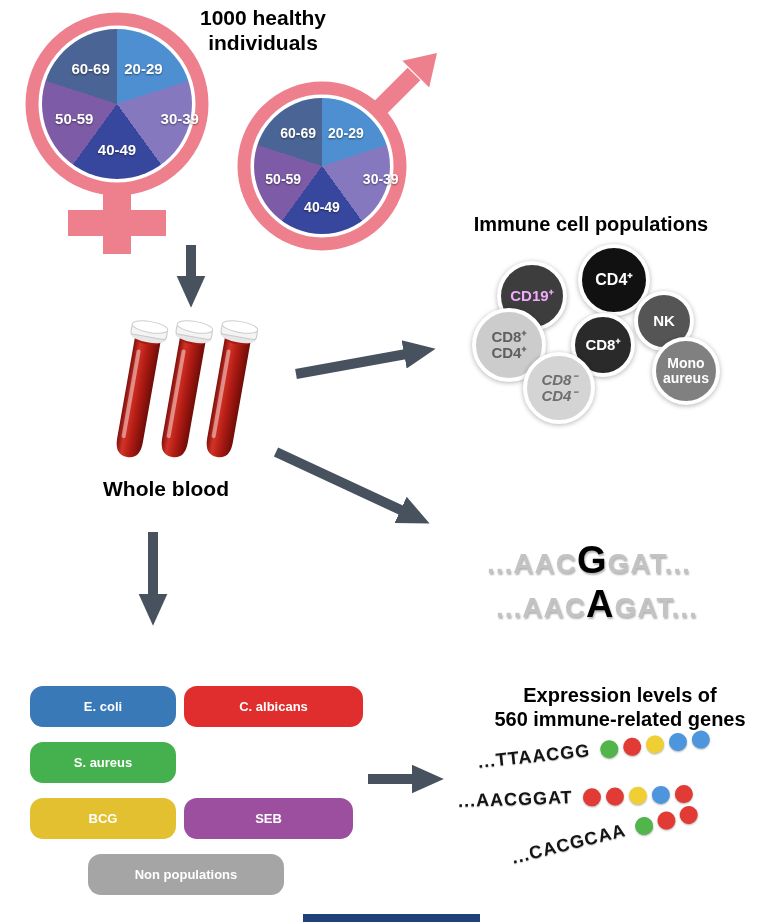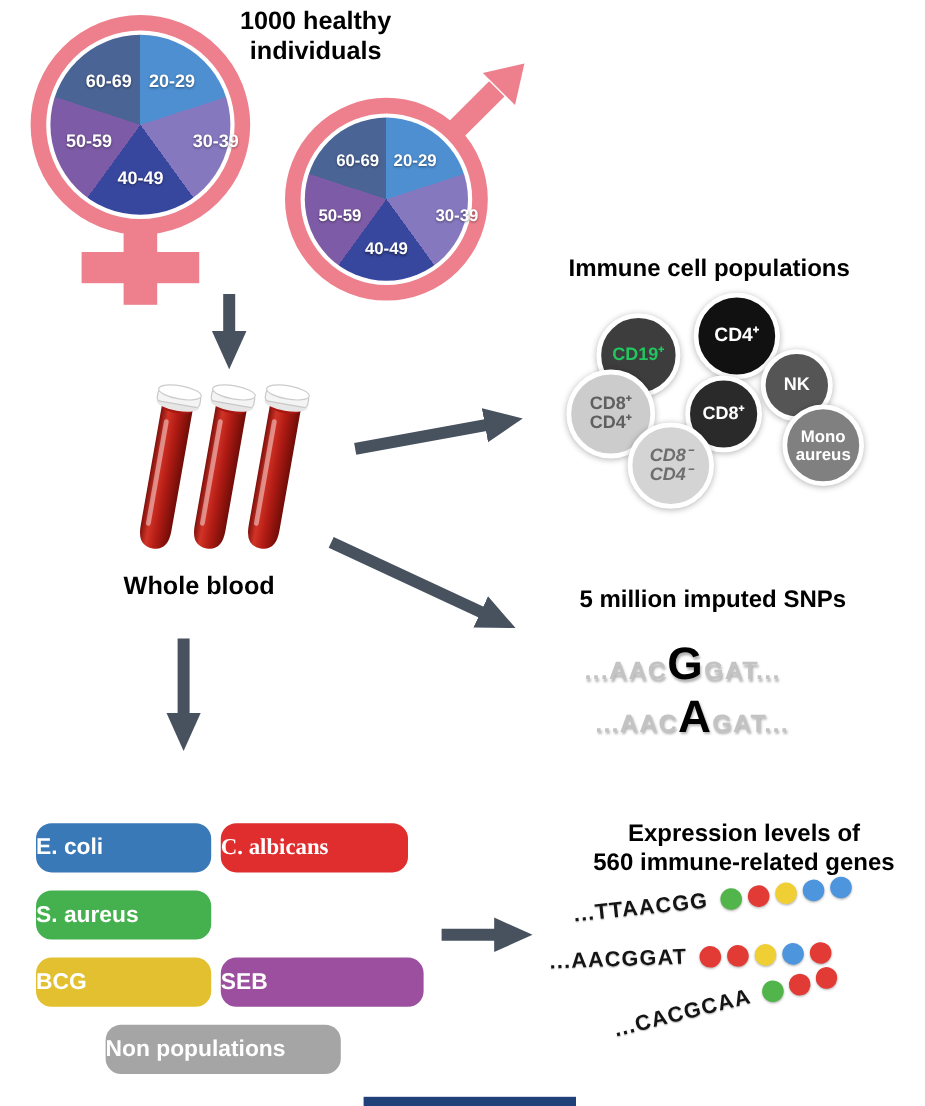--- a/index.html
+++ b/index.html
@@ -41,33 +41,33 @@
   .cell-cd4      { left:578px; top:244px; width:72px; height:72px; font-size:16px; }
   .cell-nk       { left:634px; top:291px; width:60px; height:60px; }
   .cell-cd8cd4   { left:472px; top:308px; width:74px; height:74px; }
   .cell-cd8      { left:571px; top:313px; width:64px; height:64px; }
   .cell-mono     { left:652px; top:337px; width:68px; height:68px; font-size:14px; }
   .cell-cd8ncd4n { left:523px; top:352px; width:72px; height:72px; }
   .cell-neutro   { left:593px; top:359px; width:66px; height:66px; font-size:14px; }
 
   
   .snp-row  { position:absolute; display:flex; align-items:baseline; font-weight:bold; }
-  .snp-gray { font-size:21px; color:#c3c3c3; letter-spacing:1px;
+  .snp-gray { font-size:28px; color:#c3c3c3; letter-spacing:1px;
               text-shadow:1px 2px 2px rgba(0,0,0,.3);margin-top:20px; }
   .snp-var  { font-size:38px; color:#000; letter-spacing:1px;
               text-shadow:1px 2px 2px rgba(0,0,0,.3); }
   #snp-row-1 { left:487px; top:528px; }
   #snp-row-2 { left:496px; top:572px; }
 
   
   .pill { position:absolute; height:41px; border-radius:13px; display:flex;
-          align-items:center; justify-content:flex-start; color:#fff; font-weight:bold;
-          font-size:19px; }
+          align-items:center; justify-content:center; color:#fff; font-weight:bold;
+          font-size:13px; }
   .pill-1 { left:30px;  top:686px; width:146px; }
-  .pill-2 { left:184px; top:686px; width:156px;font-family:Liberation Serif, serif; }
+  .pill-2 { left:184px; top:686px; width:179px; }
   .pill-3 { left:30px;  top:742px; width:146px; }
   .pill-4 { left:184px; top:742px; width:156px; }
   .pill-5 { left:30px;  top:798px; width:146px; }
   .pill-6 { left:184px; top:798px; width:169px; }
   .pill-7 { left:88px;  top:854px; width:196px; }
 
   
   .gene-row { position:absolute; display:flex; align-items:center; font-weight:bold;
               font-size:18px; color:#141414; transform-origin:left center; }
   #gene-row-1 { left:478px; top:752px; transform:rotate(-6deg); }
@@ -159,32 +159,31 @@
     <span class="pie-label pl-2029">20-29</span>
     <span class="pie-label pl-3039">30-39</span>
     <span class="pie-label pl-4049">40-49</span>
     <span class="pie-label pl-5059">50-59</span>
     <span class="pie-label pl-6069">60-69</span>
   </div>
 
   <div id="wholeblood-label" class="heading">Whole blood</div>
 
   <div id="immune-title" class="heading">Immune cell populations</div>
-  <div class="cell cell-cd19" style="background: rgb(61, 61, 61); color: #22c55e;">CD19⁺</div>
+  <div class="cell cell-cd19" style="background: rgb(61, 61, 61); color: #f0abfc;">CD19⁺</div>
   <div class="cell cell-cd4" style="background: rgb(17, 17, 17); color: rgb(255, 255, 255);">CD4⁺</div>
   <div class="cell cell-nk" style="background: rgb(85, 85, 85); color: rgb(255, 255, 255);">NK</div>
   <div class="cell cell-cd8cd4" style="background: rgb(204, 204, 204); color: rgb(95, 95, 95);">CD8⁺
 CD4⁺</div>
   <div class="cell cell-cd8" style="background: rgb(42, 42, 42); color: rgb(255, 255, 255);">CD8⁺</div>
   <div class="cell cell-mono" style="background: rgb(128, 128, 128); color: rgb(255, 255, 255);">Mono
 aureus</div>
   <div class="cell cell-cd8ncd4n" style="background: rgb(212, 212, 212); color: rgb(110, 110, 110); font-style: italic;">CD8⁻
 CD4⁻</div>
 
-  <div id="snps-title" class="heading">5 million imputed SNPs</div>
   <div id="snp-row-1" class="snp-row">
     <span class="snp-gray">...AAC</span>
     <span class="snp-var">G</span>
     <span class="snp-gray">GAT...</span>
   </div>
   <div id="snp-row-2" class="snp-row">
     <span class="snp-gray">...AAC</span>
     <span class="snp-var">A</span>
     <span class="snp-gray">GAT...</span>
   </div>

